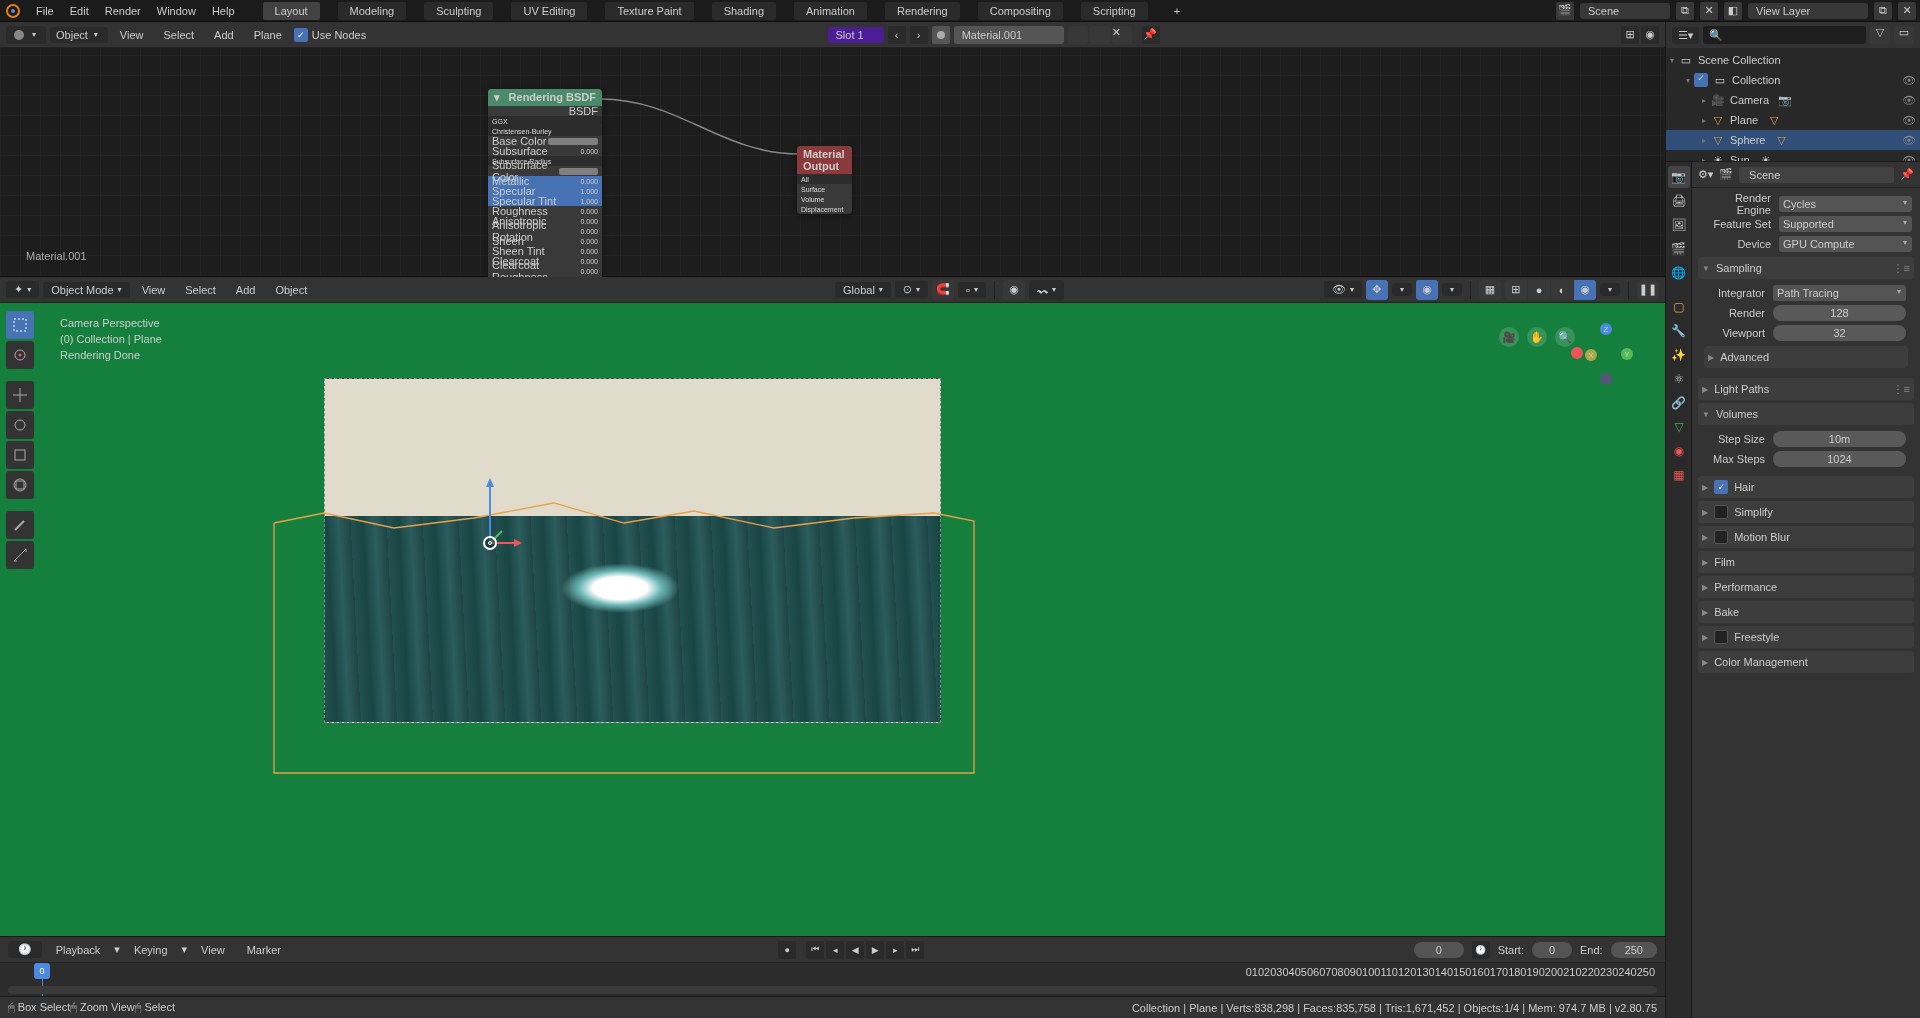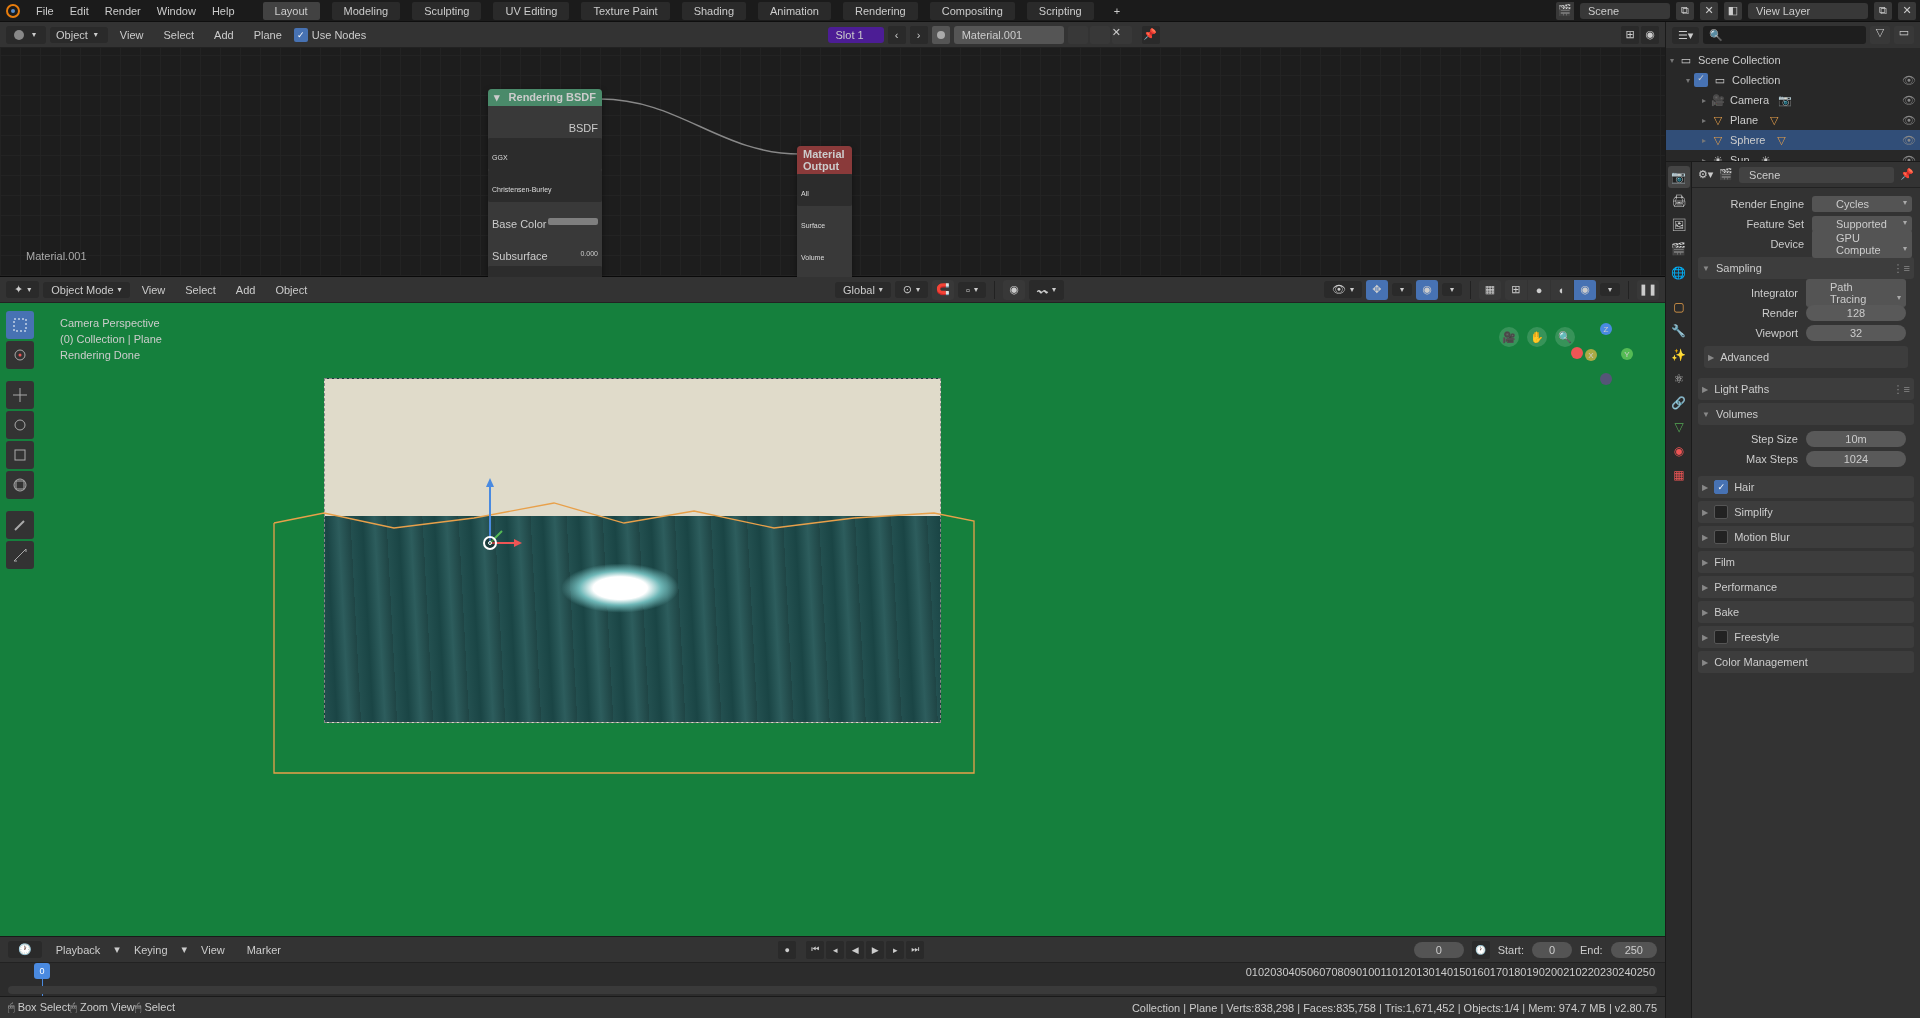--- a/index.html
+++ b/index.html
@@ -1,20 +1,20 @@
 <!DOCTYPE html>
 <html><head>
 <meta charset="utf-8">
 <style>
 *{margin:0;padding:0;box-sizing:border-box;font-family:sans-serif;font-size:11px;color:#ccc;user-select:none}
 body{background:#1b1b1b;width:1920px;height:1018px;overflow:hidden;display:flex;flex-direction:column}
 .topbar{height:22px;background:#1b1b1b;display:flex;align-items:center;padding:0 4px;border-bottom:1px solid #0f0f0f}
 .topbar .logo{width:18px;height:18px;display:flex;align-items:center;justify-content:center;margin-right:6px}
 .topbar .menu-item{padding:0 8px;height:100%;display:flex;align-items:center;cursor:pointer}
-.topbar .tabs{display:flex;margin-left:20px;gap:12px}
+.topbar .tabs{display:flex;margin-left:20px;gap:18px}
 .topbar .tab{padding:3px 12px;background:#2a2a2a;border-radius:2px;cursor:pointer}
 .topbar .tab.active{background:#424242}
 .topbar .plus{padding:3px 8px;cursor:pointer}
 .topbar .right{margin-left:auto;display:flex;align-items:center;gap:6px}
 .topbar .scene-field{background:#383838;padding:2px 8px;border-radius:3px;width:90px}
 .topbar .copy-btn,.topbar .del-btn{width:18px;height:18px;background:#383838;border-radius:2px;display:flex;align-items:center;justify-content:center}
 
 .main{flex:1;display:flex;min-height:0}
 .left{flex:1;display:flex;flex-direction:column;min-width:0}
 .right-col{width:255px;background:#333;display:flex;flex-direction:column;border-left:1px solid #1a1a1a}
@@ -32,21 +32,21 @@
 .node-header .right-icons{display:flex;gap:2px}
 .node-header .right-icons .ib{background:#383838;width:20px;height:18px;border-radius:2px}
 .node-mat-name{position:absolute;left:26px;top:228px;color:#aaa}
 
 .node{position:absolute;background:#393939;border-radius:4px;box-shadow:0 2px 6px rgba(0,0,0,.4);overflow:hidden}
 .node .title{padding:2px 6px;font-size:9px;color:#eee;display:flex;font-weight:bold}
 .node.principled{left:488px;top:67px;width:114px}
 .node.principled .title{background:#4a8a6a}
 .node.output{left:797px;top:124px;width:55px}
 .node.output .title{background:#8a3a3a}
-.node .row{display:flex;align-items:flex-start;padding:16px 4px;height:10px;font-size:7px;color:#ddd}
+.node .row{display:flex;align-items:center;padding:0 4px;height:10px;font-size:7px;color:#ddd}
 .node .row.out{justify-content:flex-end}
 .node .row .val{margin-left:auto;font-size:7px}
 .node .row.sel{background:#2c2c2c;border-radius:2px}
 .node .row.hl{background:#4772b3}
 .node .row .swatch{width:50px;height:7px;background:#888;border-radius:2px;margin-left:auto}
 .node-link{position:absolute;pointer-events:none}
 
 .viewport{flex:1;background:#393939;position:relative;display:flex;flex-direction:column}
 .vp-header{height:26px;background:#333;display:flex;align-items:center;gap:4px;padding:0 6px;border-bottom:1px solid #222}
 .vp-header .dd{background:#2a2a2a;padding:2px 8px;border-radius:3px;display:flex;align-items:center;gap:4px}
@@ -107,21 +107,21 @@
 
 .props{flex:1;background:#333;display:flex;min-height:0}
 .prop-tabs{width:26px;background:#2a2a2a;display:flex;flex-direction:column;gap:2px;padding:4px 2px;border-right:1px solid #1a1a1a}
 .prop-tabs .pt{width:22px;height:22px;border-radius:3px;display:flex;align-items:center;justify-content:center;cursor:pointer;font-size:12px}
 .prop-tabs .pt.active{background:#454545}
 .prop-body{flex:1;overflow:auto;font-size:11px}
 .prop-hdr{height:26px;background:#333;display:flex;align-items:center;padding:0 6px;gap:6px;border-bottom:1px solid #222}
 .prop-hdr .crumb{background:#424242;padding:2px 10px;border-radius:3px;flex:1}
 .prop-row{display:flex;align-items:center;height:20px;padding:0 8px}
 .prop-row .lbl{flex:1;text-align:right;padding-right:8px;color:#ccc}
-.prop-row .fld{width:100px;background:#545454;border-radius:3px;padding:2px 24px;position:relative;text-align:left}
+.prop-row .fld{width:133px;background:#545454;border-radius:3px;padding:2px 4px;position:relative;text-align:left}
 .prop-row .fld.num{text-align:center;background:#595959;border-radius:9px}
 .prop-row .fld::after{content:'▾';position:absolute;right:5px;font-size:8px;color:#aaa}
 .prop-row .fld.num::after{content:''}
 .panel{margin:3px 6px}
 .panel .ph{display:flex;align-items:center;height:22px;padding:0 4px;background:#3d3d3d;border-radius:3px;cursor:pointer}
 .panel .ph .arrow{font-size:8px;margin-right:6px;color:#888}
 .panel .ph .opts{margin-left:auto;font-size:11px;color:#888}
 .panel .pb{padding:4px 0}
 .panel .check{width:14px;height:14px;background:#222;border:1px solid #555;border-radius:2px;margin-right:6px;display:flex;align-items:center;justify-content:center;font-size:9px}
 .panel .check.on{background:#4772b3;border-color:#4772b3;color:#fff}

